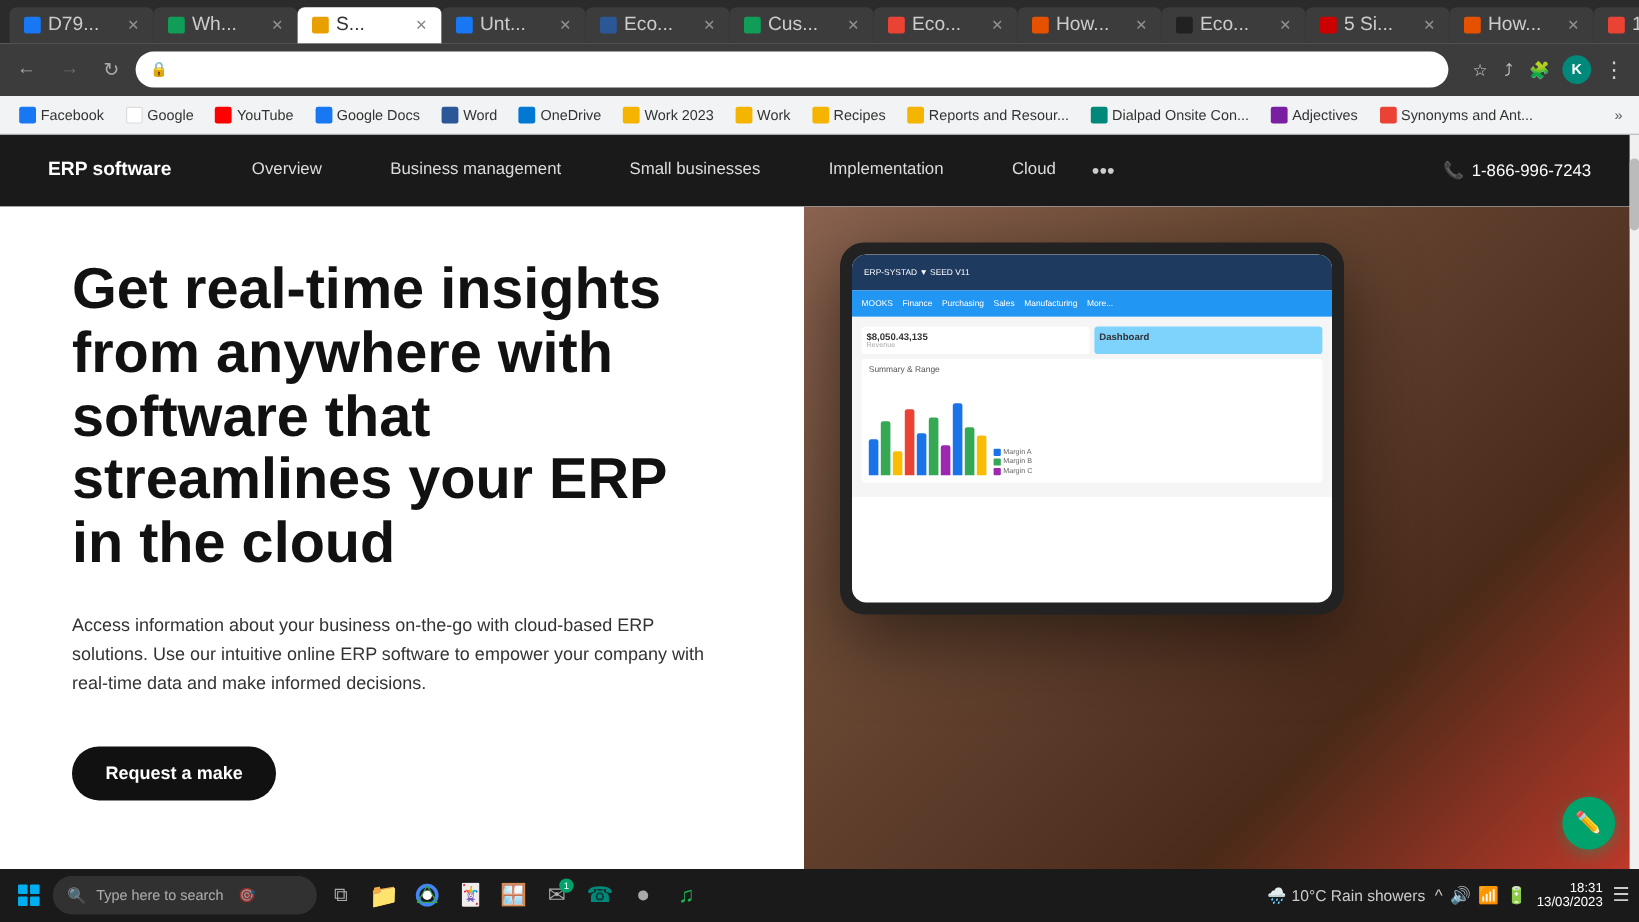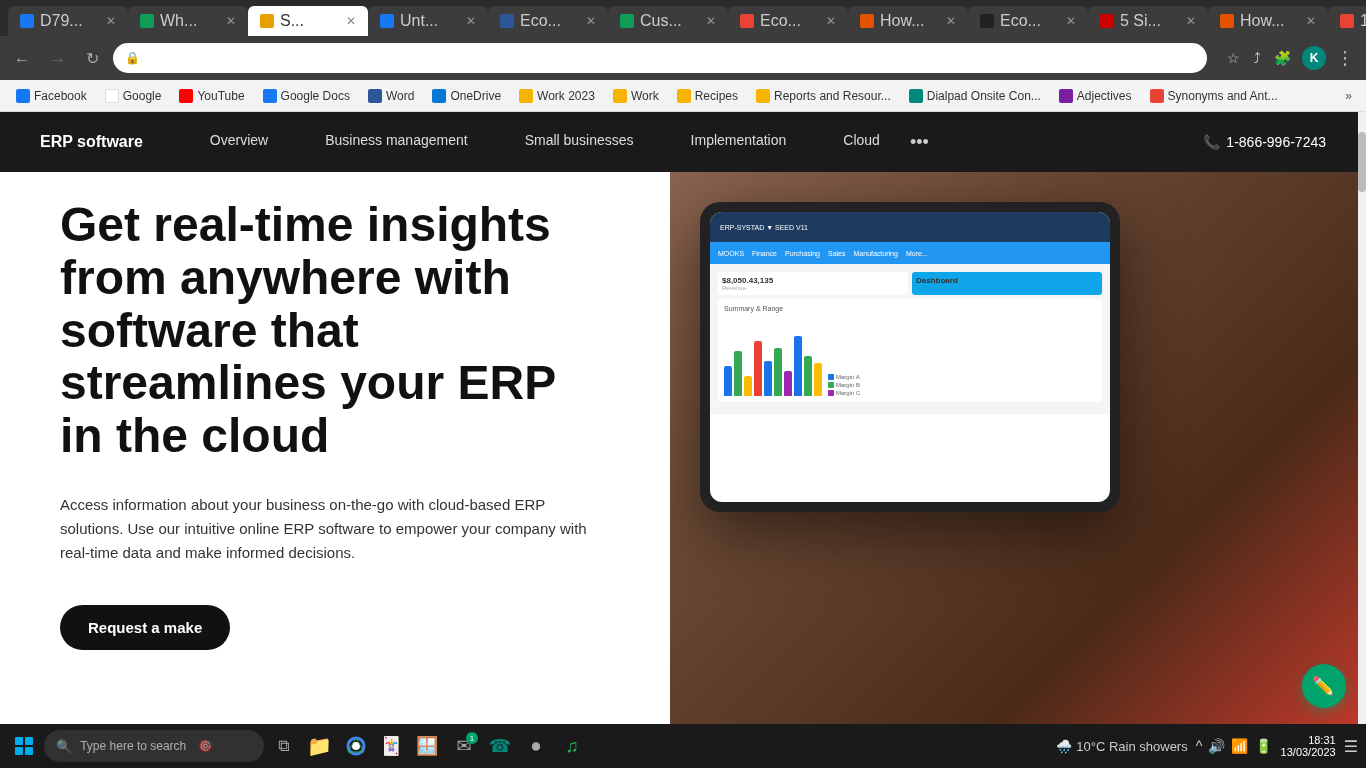--- a/index.html
+++ b/index.html
@@ -38,21 +38,21 @@
     .site-logo { color: #fff; font-size: 16px; font-weight: bold; }
     .site-nav-links { display: flex; gap: 30px; flex: 1; }
     .site-nav-link { color: #ddd; font-size: 14px; cursor: pointer; white-space: nowrap; text-decoration: none; margin-left: 27px; }
     .site-nav-right { display: flex; align-items: center; gap: 16px; }
     .site-phone { color: #fff; font-size: 14px; display: flex; align-items: center; gap: 6px; }
     .book-demo-btn { background: #fff; color: #1a1a1a; border: none; border-radius: 4px; padding: 8px 16px; font-size: 14px; font-weight: bold; cursor: pointer; white-space: nowrap; }
     .nav-more { color: #ccc; font-size: 18px; cursor: pointer; }
 
     
     .hero { display: flex; height: calc(100% - 60px); }
-    .hero-left { flex: 0 0 670px; padding: 27px 60px 40px; display: flex; flex-direction: column; justify-content: flex-start; }
+    .hero-left { flex: 0 0 670px; padding: 44px 60px 40px; display: flex; flex-direction: column; justify-content: flex-start; }
     .hero-title { font-size: 48px; font-weight: 900; line-height: 1.1; color: #111; margin-bottom: 30px; }
     .hero-subtitle { font-size: 15px; line-height: 1.6; color: #333; margin-bottom: 40px; max-width: 560px; }
     .cta-btn { background: #111; color: #fff; border: none; border-radius: 25px; padding: 14px 28px; font-size: 15px; font-weight: bold; cursor: pointer; display: inline-block; width: fit-content; }
 
     
     .hero-right { flex: 1; position: relative; overflow: hidden; }
     .hero-bg { width: 100%; height: 100%; background: linear-gradient(135deg, #8B6350 0%, #6B4A35 30%, #5a3a28 50%, #4a2a18 70%, #c0392b 100%); position: relative; }
     .tablet-mockup { position: absolute; left: 30px; top: 30px; width: 420px; height: 310px; background: #222; border-radius: 20px; padding: 10px; box-shadow: 0 20px 60px rgba(0,0,0,0.5); }
     .tablet-screen { width: 100%; height: 100%; background: #fff; border-radius: 12px; overflow: hidden; }
     .tablet-header { background: #1e3a5f; height: 30px; display: flex; align-items: center; padding: 0 10px; }
@@ -272,21 +272,21 @@
                 <span style="font-size:7px;color:#fff;">Sales</span>
                 <span style="font-size:7px;color:#fff;">Manufacturing</span>
                 <span style="font-size:7px;color:#fff;">More...</span>
               </div>
               <div class="tablet-content">
                 <div style="display:flex;gap:4px;margin-bottom:4px;">
                   <div style="background:#fff;border-radius:3px;padding:4px;flex:1;font-size:6px;color:#666;">
                     <div style="font-size:8px;font-weight:bold;color:#333;">$8,050.43,135</div>
                     <div style="font-size:6px;color:#aaa;">Revenue</div>
                   </div>
-                  <div style="background:#0ea5e9;border-radius:3px;padding:4px;flex:1;font-size:6px;color:#666;">
+                  <div style="background:#7dd3fc;border-radius:3px;padding:4px;flex:1;font-size:6px;color:#666;">
                     <div style="font-size:8px;font-weight:bold;color:#333;">Dashboard</div>
                   </div>
                 </div>
                 <div style="background:#fff;border-radius:3px;padding:6px;margin-bottom:4px;">
                   <div style="font-size:7px;color:#555;margin-bottom:4px;">Summary &amp; Range</div>
                   <div style="display:flex;align-items:flex-end;gap:2px;height:80px;">
                     <div style="width:8px;background:#1a73e8;height:30px;border-radius:2px 2px 0 0;"></div>
                     <div style="width:8px;background:#34a853;height:45px;border-radius:2px 2px 0 0;"></div>
                     <div style="width:8px;background:#fbbc04;height:20px;border-radius:2px 2px 0 0;"></div>
                     <div style="width:8px;background:#ea4335;height:55px;border-radius:2px 2px 0 0;"></div>

